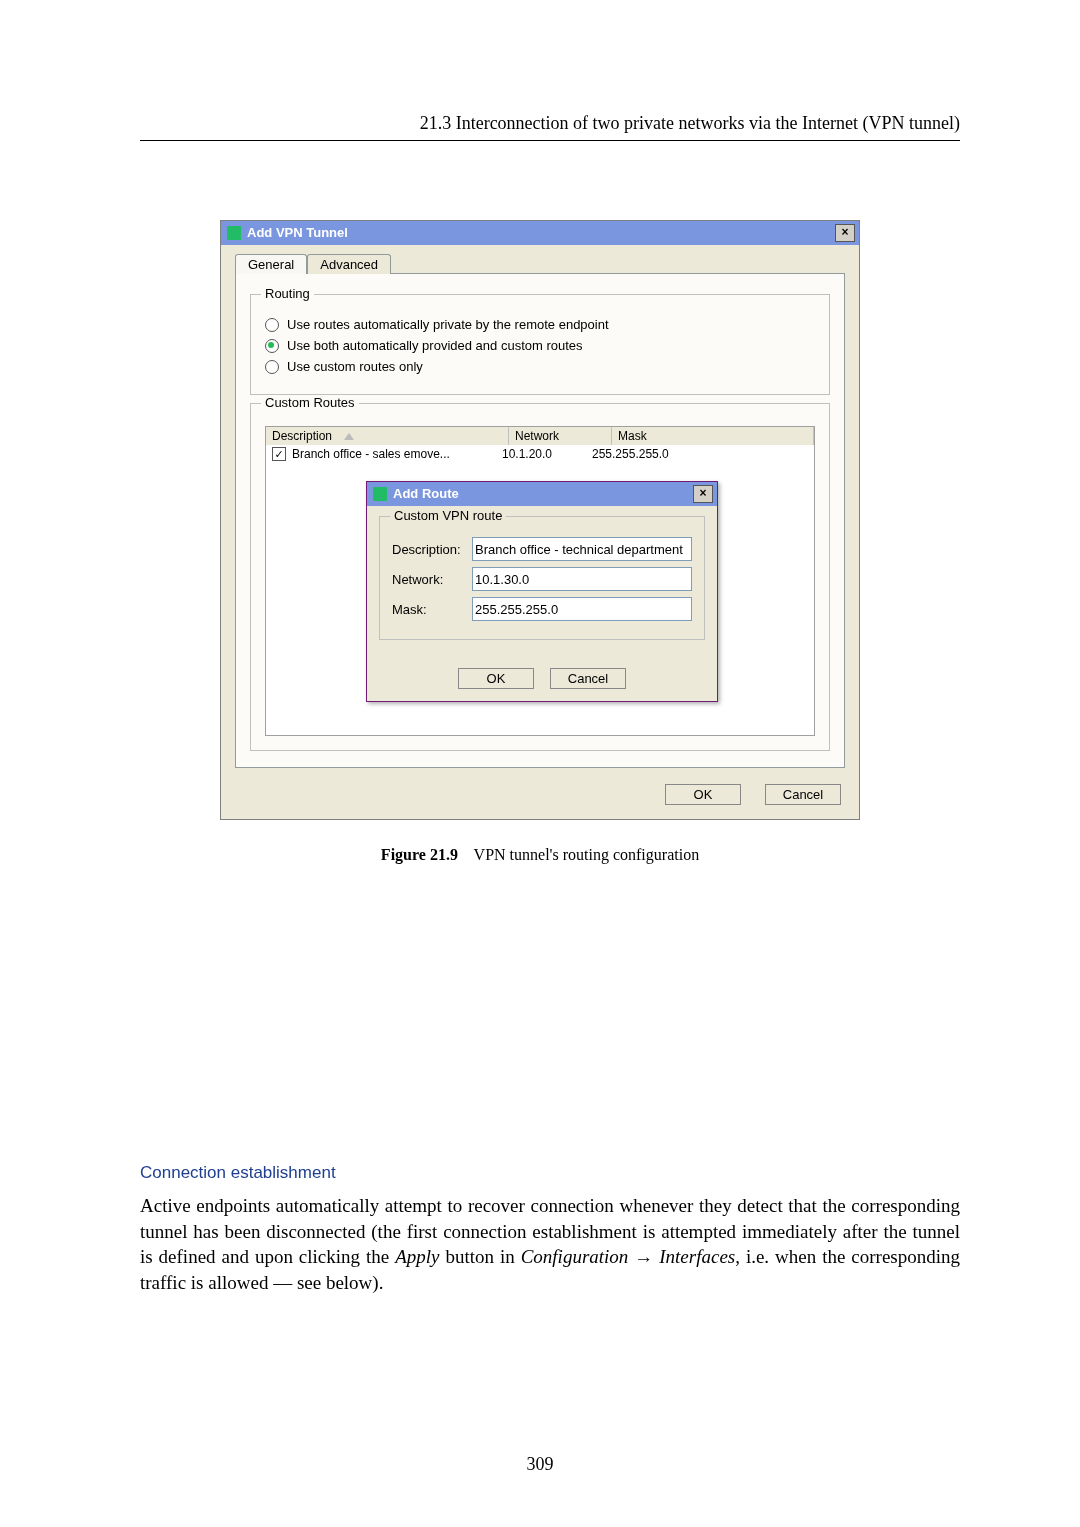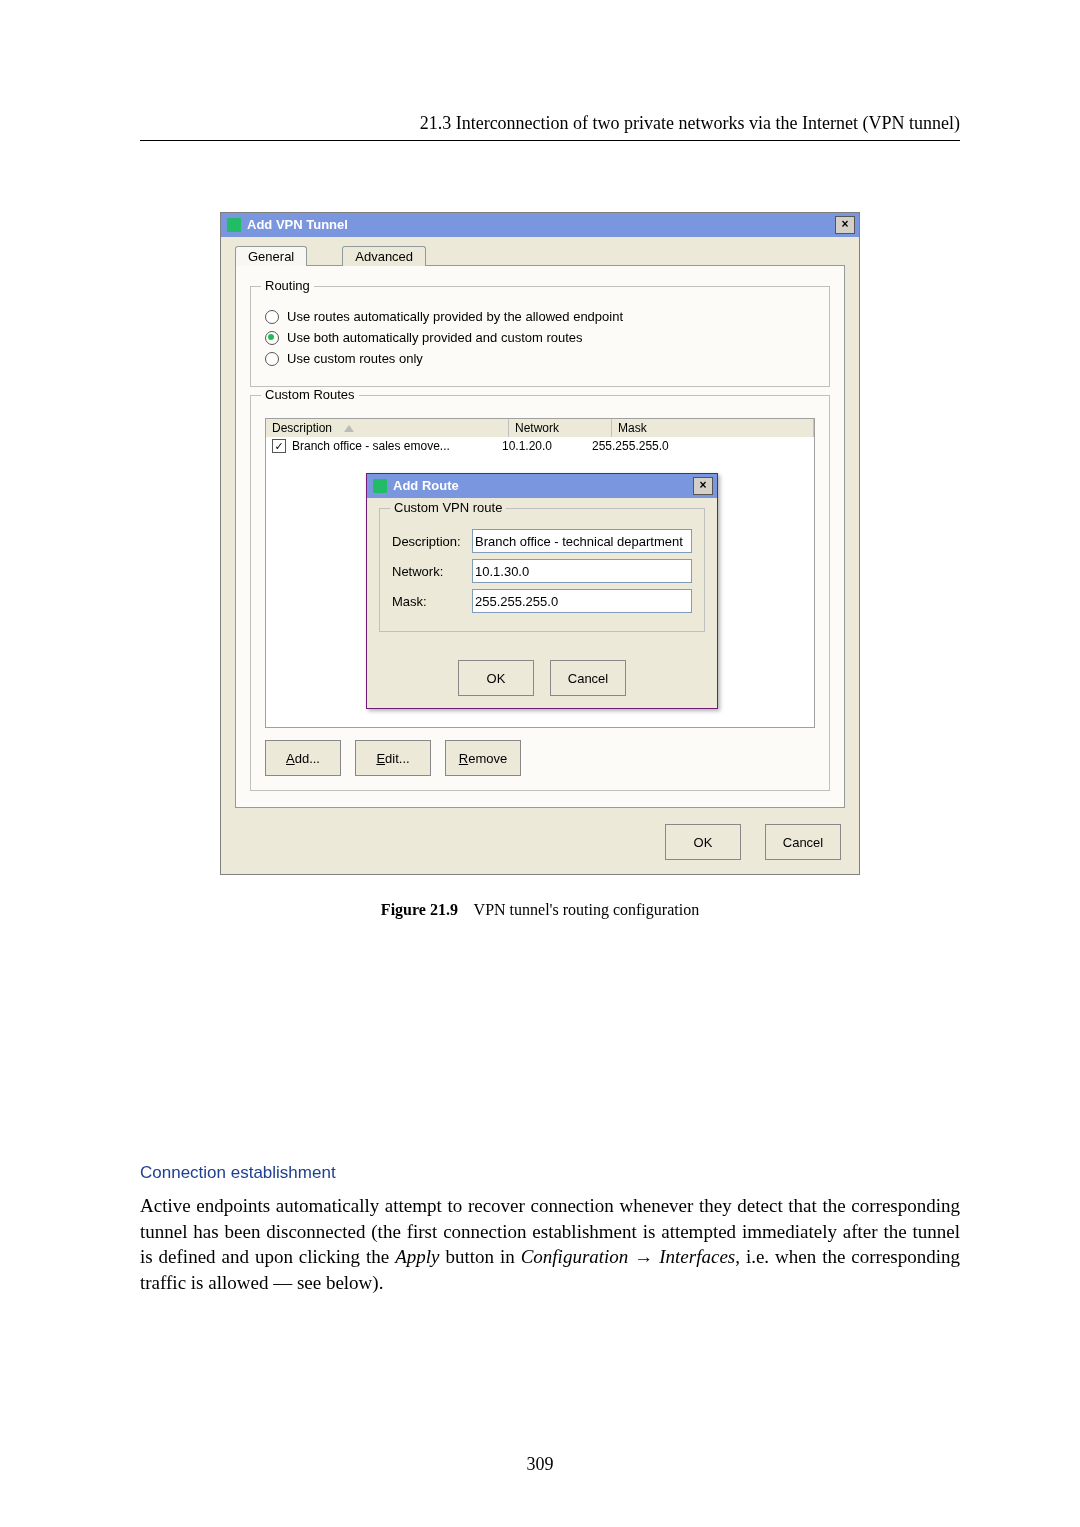--- a/index.html
+++ b/index.html
@@ -24,21 +24,21 @@
     top: 105px;
     text-align: right;
     font-size: 18px;
     padding-bottom: 6px;
     border-bottom: 1px solid #000;
   }
   
   .shot-wrap {
     position: absolute;
     left: 220px;
-    top: 204px;
+    top: 212px;
     width: 640px;
   }
   
   .win {
     font-family: Tahoma, Verdana, Arial, sans-serif;
     font-size: 13px;
     color: #000;
   }
   .dlg-main {
     border: 1px solid #808080;
@@ -81,21 +81,20 @@
   }
   .client {
     padding: 8px 14px 14px 14px;
   }
   
   .tabs {
     display: flex;
     align-items: flex-start;
     position: relative;
     top: 1px;
-    gap: 35px;
   }
   .tab {
     border: 1px solid #919b9c;
     border-bottom: none;
     background: #ece9d8;
     padding: 2px 12px;
     border-radius: 3px 3px 0 0;
     margin-right: 0;
     font-size: 13px;
   }
@@ -233,21 +232,21 @@
     font-size: 13px;
   }
   .btnrow {
     display: flex;
     justify-content: center;
     gap: 16px;
     margin-top: 28px;
   }
   .wb {
     min-width: 76px;
-    height: 36px;
+    height: 21px;
     border: 1px solid #888;
     background: #ece9d8;
     font-family: Tahoma, Arial, sans-serif;
     font-size: 13px;
     padding: 0 10px;
   }
   .routes-bbar {
     display: flex;
     gap: 14px;
     margin-top: 12px;
@@ -318,21 +317,21 @@
           <div class="tab active">Advanced</div>
         </div>
 
         <div class="tabpanel">
 
           <div class="groupbox">
             <span class="gblabel">Routing</span>
 
             <div class="radio-row">
               <span class="radio"></span>
-              <span>Use routes automatically provided by the allowed endpoint</span>
+              <span>Use routes automatically private by the remote endpoint</span>
             </div>
             <div class="radio-row">
               <span class="radio sel"></span>
               <span>Use both automatically provided and custom routes</span>
             </div>
             <div class="radio-row">
               <span class="radio"></span>
               <span>Use custom routes only</span>
             </div>
           </div>
@@ -386,31 +385,20 @@
                     <div class="btnrow">
                       <button class="wb">OK</button>
                       <button class="wb">Cancel</button>
                     </div>
                   </div>
                 </div>
 
               </div>
             </div>
 
-            <div class="routes-bbar">
-              <button class="wb">
-                <span class="under">A</span><span>dd...</span>
-              </button>
-              <button class="wb">
-                <span class="under">E</span><span>dit...</span>
-              </button>
-              <button class="wb">
-                <span class="under">R</span><span>emove</span>
-              </button>
-            </div>
           </div>
 
         </div>
 
         <div class="main-bbar">
           <button class="wb">OK</button>
           <button class="wb">Cancel</button>
         </div>
       </div>
     </div>

